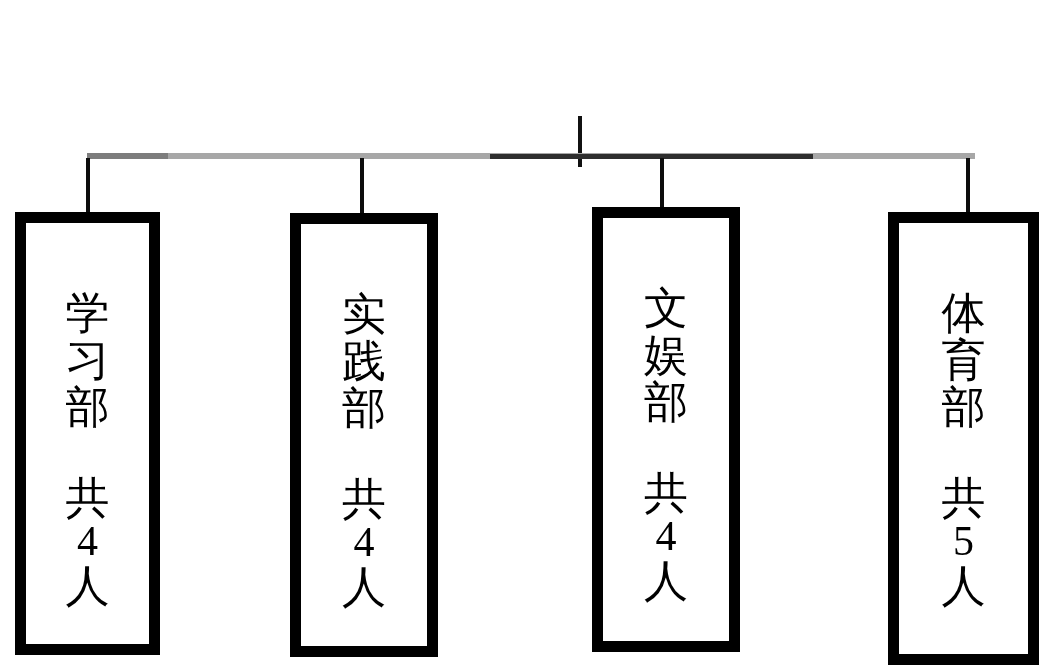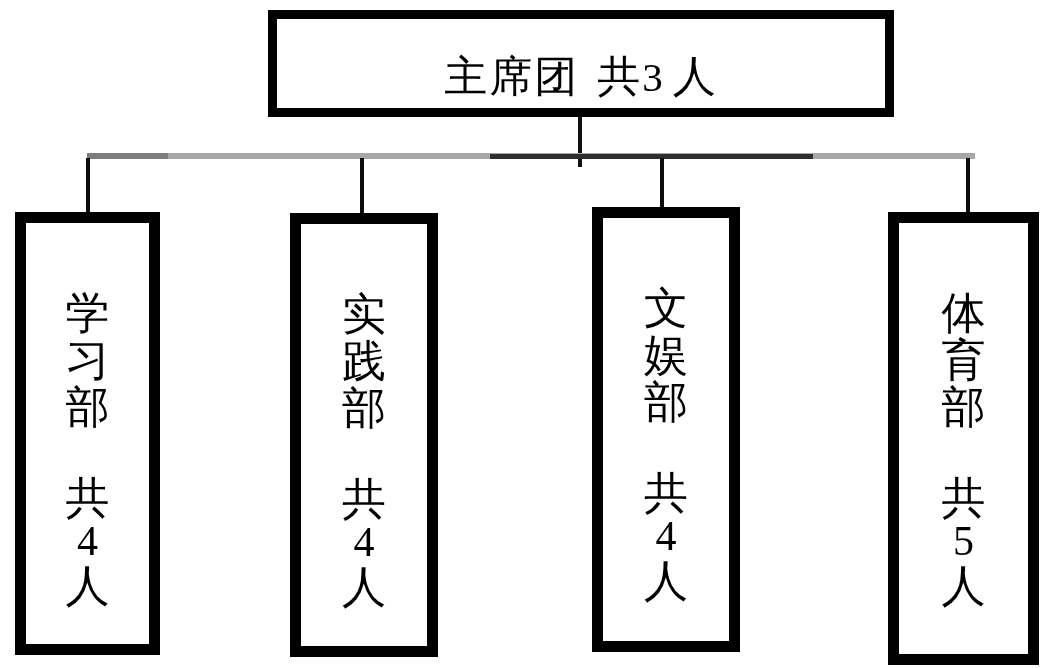--- a/index.html
+++ b/index.html
@@ -107,25 +107,20 @@
   #stub-1 { left: 86px;  top: 158px; height: 54px; }
   #stub-2 { left: 360px; top: 158px; height: 55px; }
   #stub-3 { left: 660px; top: 158px; height: 49px; }
   #stub-4 { left: 966px; top: 158px; height: 54px; }
 </style>
 </head>
 <body>
 
 <div class="canvas">
 
-  <div class="org-box root-box">
-    <div class="root-text">
-      <span>主席团</span><span class="sep"></span><span>共</span><span class="digit">3</span><span class="sep-small"></span><span>人</span>
-    </div>
-  </div>
 
   <div class="connector root-drop"></div>
   <div class="connector hline-base"></div>
   <div class="connector hline-left"></div>
   <div class="connector hline-dark"></div>
   <div class="connector stub" id="stub-1"></div>
   <div class="connector stub" id="stub-2"></div>
   <div class="connector stub" id="stub-3"></div>
   <div class="connector stub" id="stub-4"></div>
 

